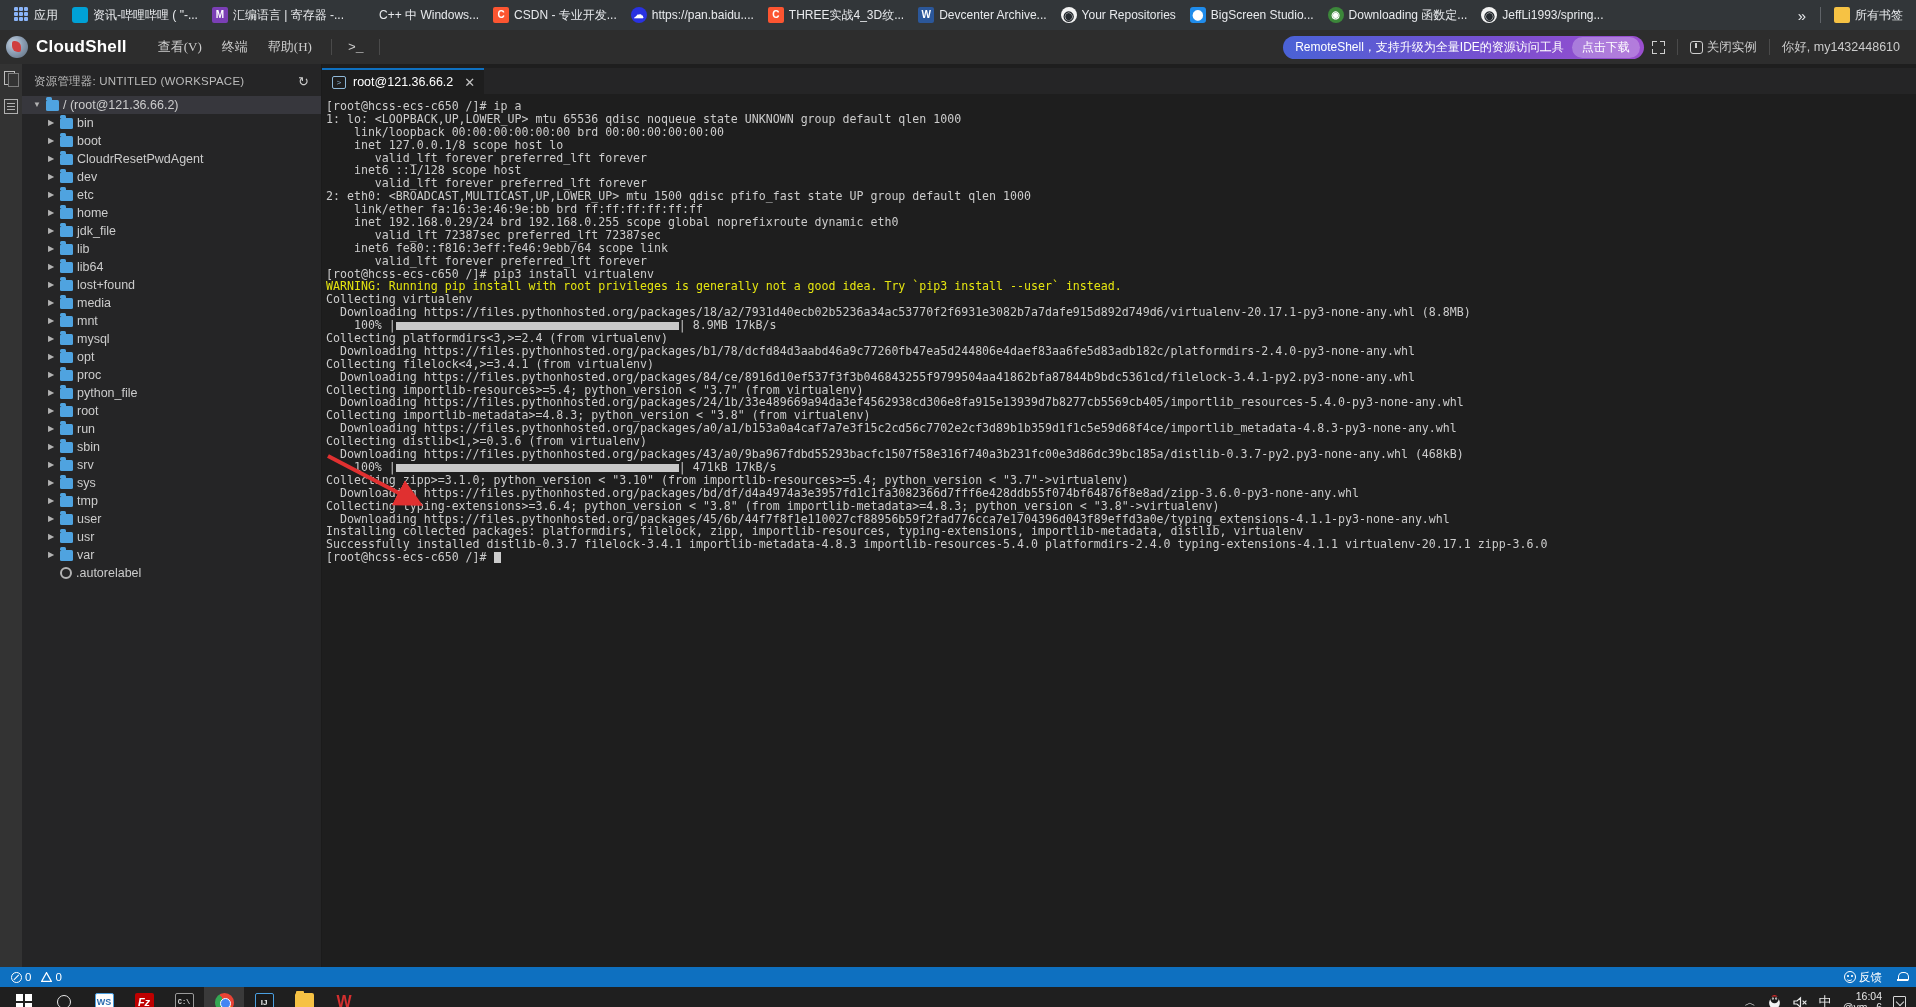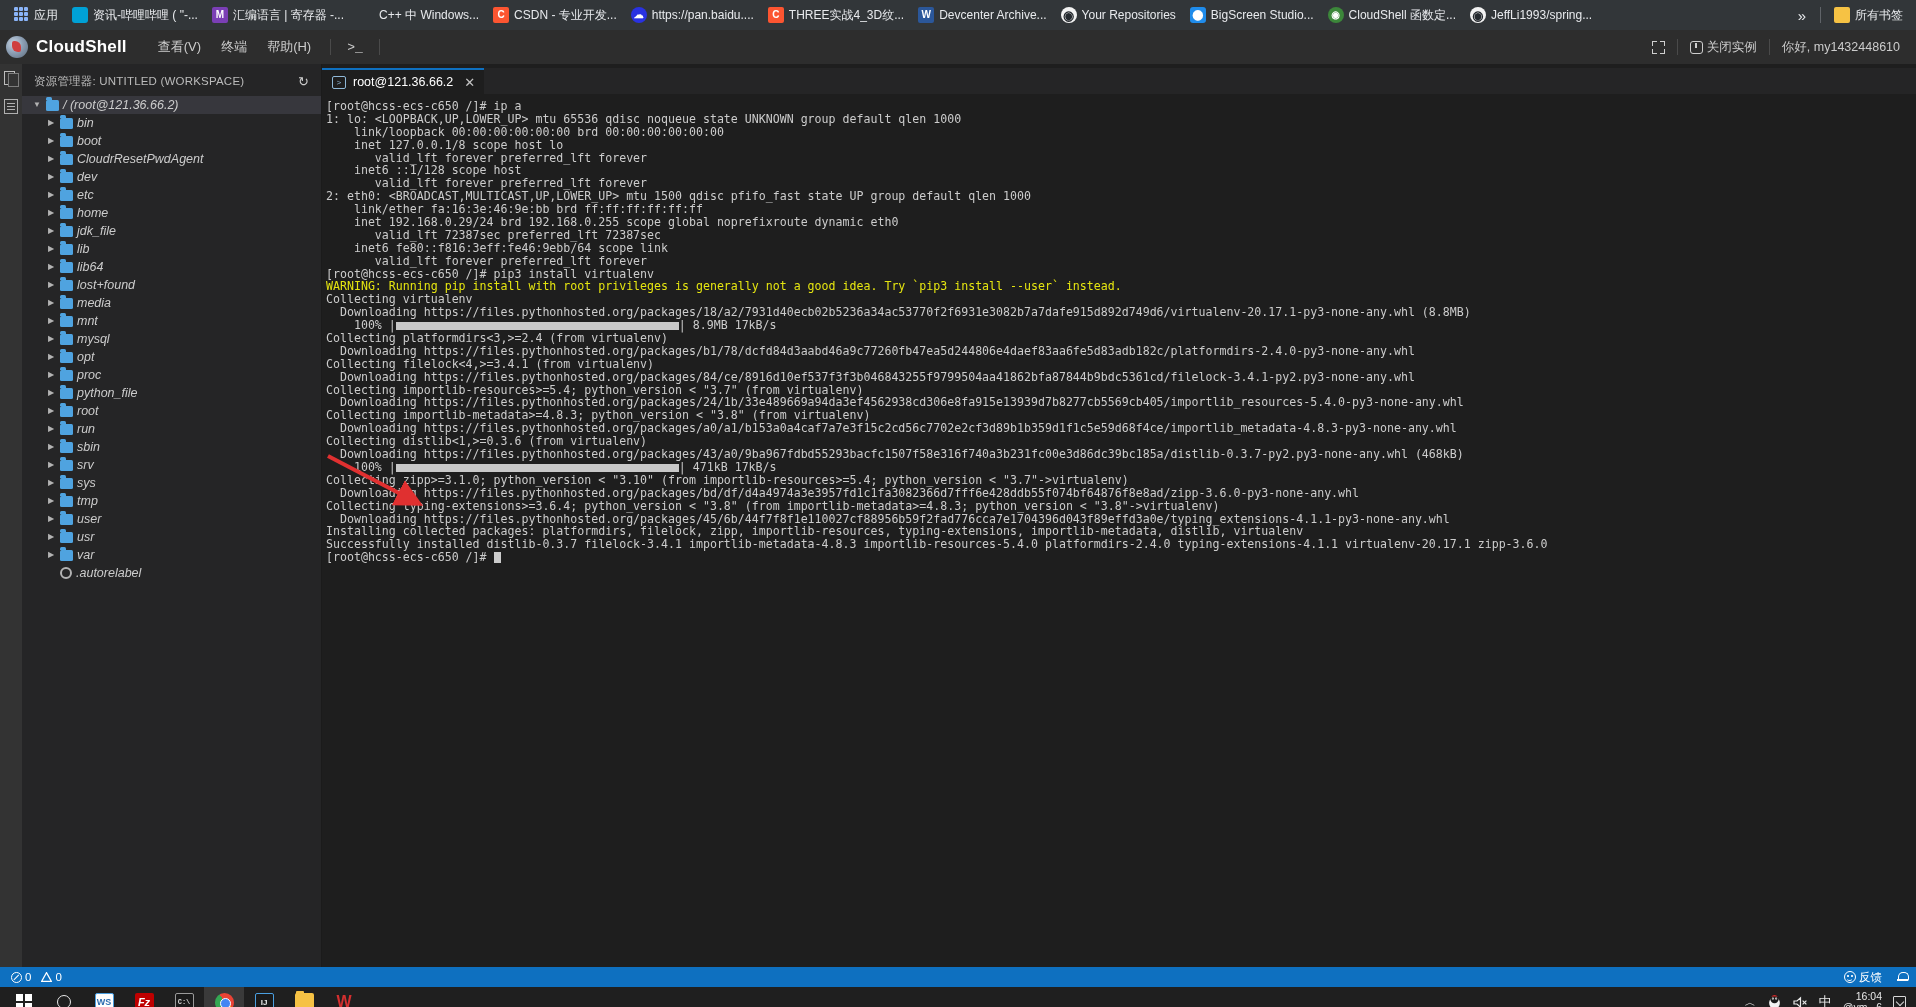--- a/index.html
+++ b/index.html
@@ -73,21 +73,21 @@
     width:22px;height:22px;border-radius:50%;
     background: radial-gradient(circle at 35% 35%, #c9d6e4 0%, #8d9fb4 45%, #5c6b7d 100%);
     position:relative;
   }
   .logo-shape::after{
     content:""; position:absolute; left:6px; top:5px; width:9px;height:11px;
     background:#d03f3f; border-radius:2px 6px 2px 6px;
   }
   #cs-title { font-size: 17px; font-weight: bold; color:#ffffff; margin-left:4px; letter-spacing:.2px;}
   .cs-menu { display:flex; align-items:center; margin-left:22px; gap:2px; }
-  .cs-menu-item { font-size:13px; padding:4px 9px; border-radius:3px; color:#cccccc; }
+  .cs-menu-item { font-size:13px; padding:4px 9px; border-radius:3px; color:#cccccc;font-family:Liberation Serif, serif; }
   .cs-vsep { width:1px; height:16px; background:#4a4a4a; margin:0 10px; }
   .cs-term-ico { font-size:13px; color:#cccccc; padding:2px 6px; font-family:"Liberation Mono", monospace;}
   #cs-right { margin-left:auto; display:flex; align-items:center; gap:0; padding-right:8px;}
   #promo-banner {
     display:flex; align-items:center;
     background: linear-gradient(90deg,#4a62d6 0%, #7a4fcf 60%, #9b4fd0 100%);
     border-radius: 14px;
     height:23px; padding:0 4px 0 12px;
     font-size:12px; color:#ffffff; white-space:nowrap;
   }
@@ -154,21 +154,21 @@
   }
   .folder-ico {
     width:13px;height:11px;flex:0 0 13px;background:#4fa3e0;border-radius:1.5px;position:relative;
   }
   .folder-ico::before{
     content:"";position:absolute;left:0;top:-2.5px;width:6px;height:3px;background:#4fa3e0;border-radius:1.5px 1.5px 0 0;
   }
   .gear-ico{
     width:12px;height:12px;flex:0 0 12px;border:2px solid #b3b3b3;border-radius:50%;
   }
-  .tree-label{ font-size:12.5px; color:#cccccc;font-style:italic; }
+  .tree-label{ font-size:12.5px; color:#cccccc; }
 
   
   #terminal-area { flex:1; display:flex; flex-direction:column; background:#1e1e1e; min-width:0;}
   #tab-bar { height:26px; display:flex; align-items:flex-end; background:#252526; margin-top:4px;}
   #tab-active {
     height:26px; display:flex; align-items:center; gap:7px;
     padding:0 9px 0 10px; background:#1e1e1e;
     border-top:2px solid #0e70c0;
     font-size:12.5px; color:#ffffff;
   }
@@ -309,21 +309,21 @@
       <div class="bm">
         <span class="bm-ico ico-gh">◉</span>
         <span class="bm-label">Your Repositories</span>
       </div>
       <div class="bm">
         <span class="bm-ico ico-bigscreen">⬤</span>
         <span class="bm-label">BigScreen Studio...</span>
       </div>
       <div class="bm">
         <span class="bm-ico ico-js">◉</span>
-        <span class="bm-label">CloudShell 函数定...</span>
+        <span class="bm-label">Downloading 函数定...</span>
       </div>
       <div class="bm">
         <span class="bm-ico ico-gh">◉</span>
         <span class="bm-label">JeffLi1993/spring...</span>
       </div>
     </div>
   <div class="bm-overflow">»</div>
   <div class="bm-sep"></div>
   <div class="bm">
     <span class="bm-ico ico-folder-y"></span>
@@ -339,20 +339,24 @@
   <div class="cs-menu" id="cs-menu">
       <div class="cs-menu-item">查看(V)</div>
       <div class="cs-menu-item">终端</div>
       <div class="cs-menu-item">帮助(H)</div>
     </div>
   <div class="cs-vsep"></div>
   <div class="cs-term-ico">&gt;_</div>
   <div class="cs-vsep"></div>
 
   <div id="cs-right">
+    <div id="promo-banner">
+      <span>RemoteShell，支持升级为全量IDE的资源访问工具</span>
+      <span id="promo-cta">点击下载</span>
+    </div>
     <div class="hdr-btn">
       <span class="expand-ico">
           <span></span>
           <span></span>
           <span></span>
           <span></span>
         </span>
     </div>
     <div class="hdr-sep"></div>
     <div class="hdr-btn">

